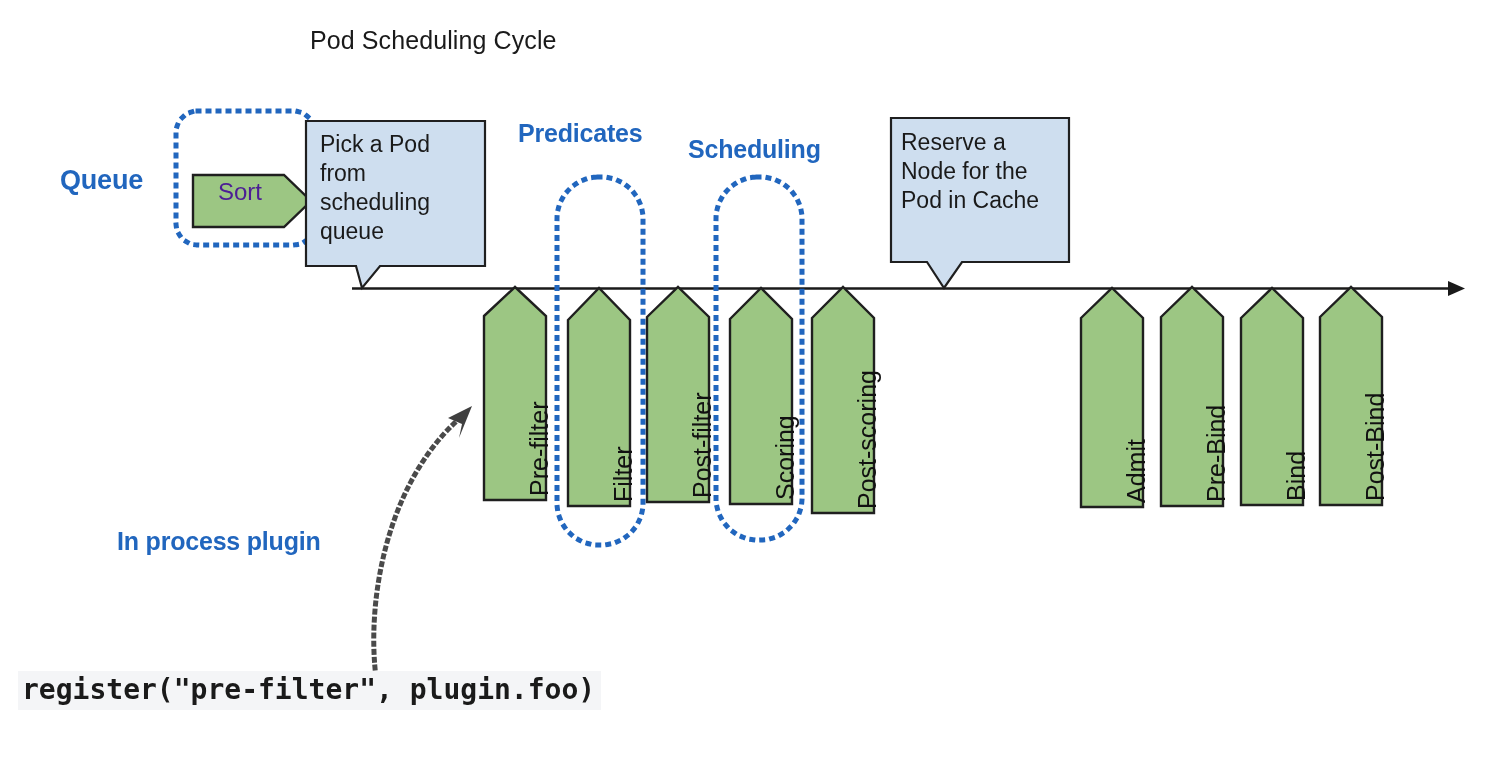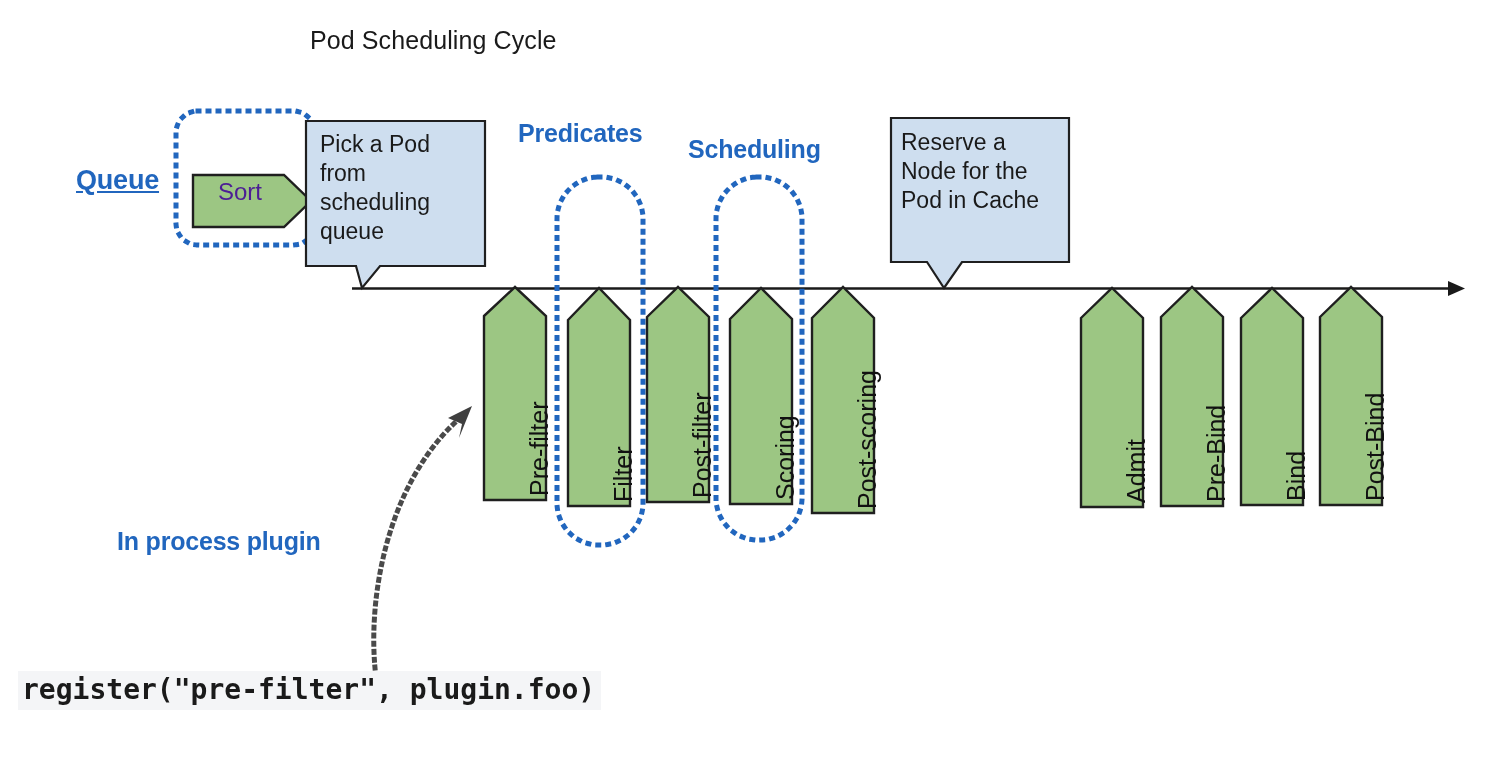--- a/index.html
+++ b/index.html
@@ -15,21 +15,21 @@
   
   .abs{position:absolute;white-space:pre;}
 
   .diagram-title{
     left:310px;top:26px;font-size:25px;color:#1a1a1a;letter-spacing:.1px;
   }
 
   .blue-label{
     color:#2166BE;font-weight:bold;letter-spacing:-0.2px;
   }
-  .lbl-queue{left:76px;top:165px;font-size:27px;text-decoration:underline;}
+  .lbl-queue{left:60px;top:165px;font-size:27px;}
   .lbl-predicates{left:518px;top:119px;font-size:25px;}
   .lbl-priorities{left:688px;top:135px;font-size:25px;}
   .lbl-inprocess{left:117px;top:527px;font-size:25px;}
 
   
   .callout-text{
     position:absolute;color:#1a1a1a;font-size:23px;line-height:29px;
   }
   .callout-a-text{left:320px;top:130px;width:160px;}
   .callout-b-text{left:901px;top:128px;width:162px;}

